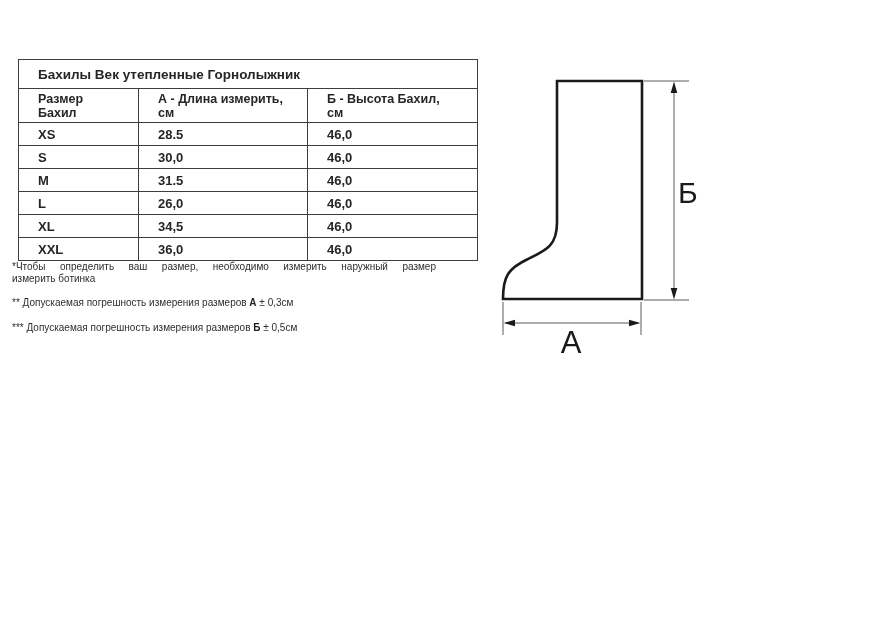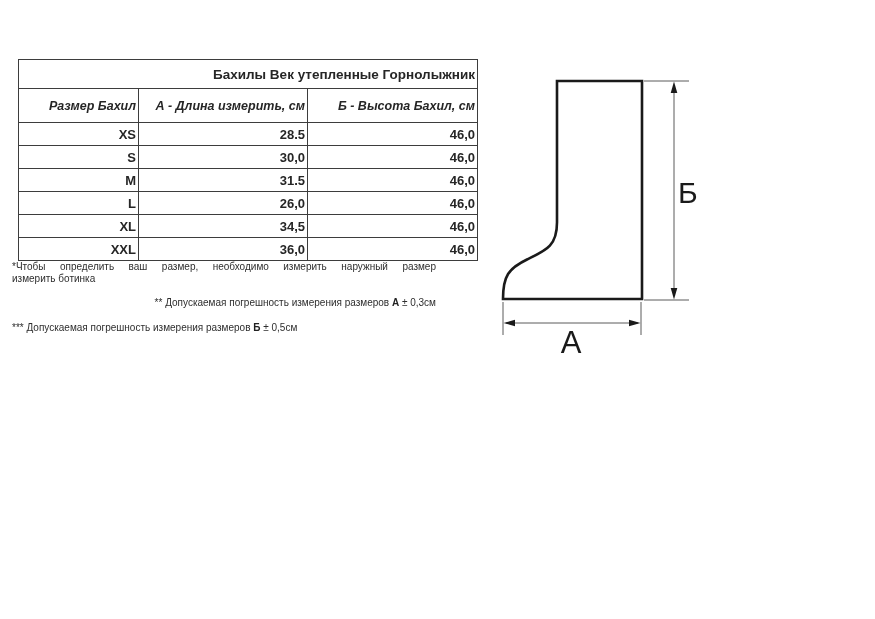--- a/index.html
+++ b/index.html
@@ -19,45 +19,45 @@
     position: absolute;
     left: 18px;
     top: 59px;
     width: 459px;
     border-collapse: collapse;
     table-layout: fixed;
     color: #262626;
   }
   table.size-table td, table.size-table th {
     border: 1.5px solid #3d3d3d;
-    text-align: right;
+    text-align: left;
     vertical-align: middle;
     font-weight: bold;
     font-size: 13px;
-    padding: 0 2px;
+    padding: 0 19px;
   }
   tr.title-row td { height: 29px; font-size: 13.5px; }
-  tr.header-row th { height: 34px; font-size: 12.5px; font-style: italic; }
+  tr.header-row th { height: 34px; font-size: 12.5px; }
   tr.data-row td { height: 23px; }
 
   
   .note {
     position: absolute;
     left: 12px;
     width: 424px;
     font-size: 10px;
     line-height: 11.5px;
     color: #2e2e2e;
   }
   .note .justified {
     text-align: justify;
     text-align-last: justify;
   }
   #note1 { top: 261px; }
-  #note2 { top: 297px; text-align: right; }
+  #note2 { top: 297px; }
   #note3 { top: 322px; }
   .note b { font-weight: bold; color: #222; }
 
   
   .diagram {
     position: absolute;
     left: 480px;
     top: 55px;
   }
   .diagram text {

